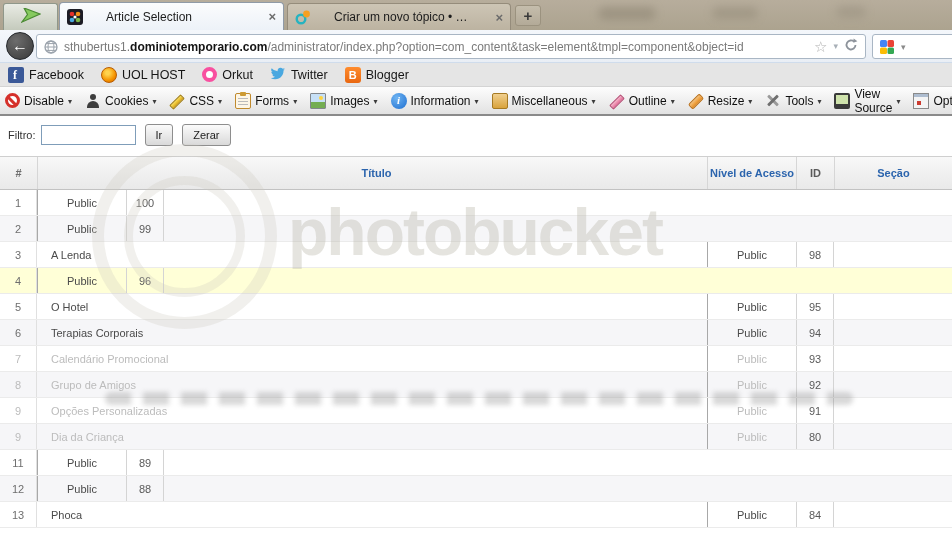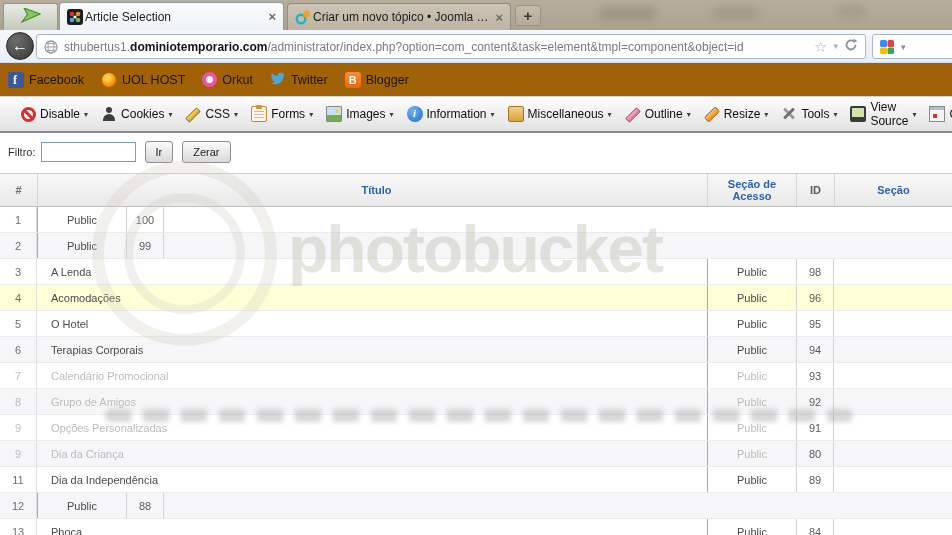--- a/index.html
+++ b/index.html
@@ -2,21 +2,21 @@
 <html><head>
 <meta charset="utf-8">
 <style>
   * { margin:0; padding:0; box-sizing:border-box; }
   html,body { width:952px; height:535px; overflow:hidden; font-family:"Liberation Sans",sans-serif; background:#fff; }
 
   
   .tabstrip { position:relative; height:30px; background:linear-gradient(180deg,#b7ad9c,#aca38f); }
   .pinned-tab { position:absolute; left:3px; top:3px; width:55px; height:27px; border:1px solid #8f978a; border-bottom:none;
     border-radius:3px 3px 0 0; background:linear-gradient(#e9ebe4,#c4cabc); display:flex; align-items:center; justify-content:center; }
-  .tab { position:absolute; display:flex; align-items:center; gap:2px; padding:0 7px; font-size:12px; color:#1c1c1c;
+  .tab { position:absolute; display:flex; align-items:center; gap:23px; padding:0 7px; font-size:12px; color:#1c1c1c;
     border:1px solid #958c7b; border-bottom:none; border-radius:4px 4px 0 0; white-space:nowrap; overflow:hidden; }
   .tab.active { left:59px; top:2px; width:225px; height:28px; background:linear-gradient(#fbfcfd,#edf2f8); border-color:#8f9aa7; z-index:2; }
   .tab.inactive { left:287px; top:3px; width:224px; height:27px; background:linear-gradient(#cdc5b5,#bcb3a1); }
   .tab-label { flex:1; overflow:hidden; text-overflow:ellipsis; }
   .tab-close { color:#6b6b6b; font-size:13px; font-weight:bold; cursor:default; }
   .newtab-btn { position:absolute; left:515px; top:5px; width:26px; height:21px; border:1px solid #9b927f; border-radius:3px;
     background:linear-gradient(#c5bdac,#b3aa98); color:#3a3a3a; font-size:15px; font-weight:bold; display:flex; align-items:center; justify-content:center; }
   .smudge { position:absolute; border-radius:8px; filter:blur(4px); opacity:.55; }
   .smudge.s1 { left:598px; top:7px; width:58px; height:13px; background:#8d8472; }
   .smudge.s2 { left:712px; top:7px; width:46px; height:12px; background:#958c7a; }
@@ -31,27 +31,27 @@
     border-radius:3px; display:flex; align-items:center; padding:0 7px; gap:6px; }
   .url-text { flex:1; font-size:12px; color:#7a7a7a; white-space:nowrap; overflow:hidden; }
   .url-text b { color:#141414; font-weight:bold; }
   .url-star { color:#b3b3b3; font-size:15px; line-height:1; }
   .url-caret { color:#a9b0b8; font-size:9px; line-height:1; }
   .searchbox { position:absolute; left:872px; top:4px; width:86px; height:25px; background:#fff; border:1px solid #a9b6c4;
     border-radius:3px; display:flex; align-items:center; padding:0 6px; gap:6px; }
   .search-caret { color:#8a8a8a; font-size:9px; }
 
   
-  .bookmarksbar { height:34px; background:#a16207; border-top:1px solid #cfdcec; display:flex; align-items:center;
+  .bookmarksbar { height:24px; background:#e5e5e5; border-top:1px solid #cfdcec; display:flex; align-items:center;
     padding-left:8px; gap:17px; font-size:12.5px; color:#161616; }
   .bm { display:flex; align-items:center; gap:5px; }
 
   
-  .devbar { height:37px; background:linear-gradient(#fdfdfd,#e2e2e2); border-top:1px solid #d4d4d4; border-bottom:2px solid #8a8a8a;
-    display:flex; align-items:center; padding-left:21px; gap:13px; font-size:12px; color:#101010; }
+  .devbar { height:30px; background:linear-gradient(#fdfdfd,#e2e2e2); border-top:1px solid #d4d4d4; border-bottom:2px solid #8a8a8a;
+    display:flex; align-items:center; padding-left:5px; gap:13px; font-size:12px; color:#101010; }
   .dev { display:flex; align-items:center; gap:4px; }
   .dev-caret { color:#3c3c3c; font-size:8px; line-height:1; margin-top:2px; }
 
   
   .ic { width:16px; height:16px; position:relative; flex:none; display:inline-block; }
   .ic-facebook { background:#3b5998; border-radius:2px; }
   .ic-facebook::after { content:"f"; position:absolute; left:5px; top:1px; color:#fff; font:bold 12px "Liberation Serif",serif; }
   .ic-uol { border-radius:50%; background:radial-gradient(circle at 40% 35%,#ffd34e 15%,#f59300 60%,#cf6200); border:1px solid #b85c00; }
   .ic-orkut { width:15px; height:15px; border:4px solid #f850a0; border-radius:50%; background:#fff; }
   .ic-blogger { background:linear-gradient(#ff8c2e,#e96710); border-radius:3px; }
@@ -294,21 +294,21 @@
     <span>Filtro:</span>
     <input class="filter-input" value="" style="">
     <button class="btn">Ir</button>
     <button class="btn">Zerar</button>
   </div>
 
   <div class="table">
     <div class="trow thead">
       <div class="cell c-num">#</div>
       <div class="cell c-title" style="justify-content:center;padding-left:8px">Título</div>
-      <div class="cell c-access">Seção de Acesso</div>
+      <div class="cell c-access">Nível de Acesso</div>
       <div class="cell c-id">ID</div>
       <div class="cell c-section">Seção</div>
     </div>
 
     <div class="tbody">
       <div class="trow">
         <div class="cell c-num">1</div>
         <div class="cell c-access">Public</div>
         <div class="cell c-id">100</div>
         <div class="cell c-section"></div>
@@ -321,21 +321,20 @@
       </div>
       <div class="trow">
         <div class="cell c-num">3</div>
         <div class="cell c-title">A Lenda</div>
         <div class="cell c-access">Public</div>
         <div class="cell c-id">98</div>
         <div class="cell c-section"></div>
       </div>
       <div class="trow r-hl">
         <div class="cell c-num">4</div>
-        <div class="cell c-title">Acomodações</div>
         <div class="cell c-access">Public</div>
         <div class="cell c-id">96</div>
         <div class="cell c-section"></div>
       </div>
       <div class="trow">
         <div class="cell c-num">5</div>
         <div class="cell c-title">O Hotel</div>
         <div class="cell c-access">Public</div>
         <div class="cell c-id">95</div>
         <div class="cell c-section"></div>
@@ -370,21 +369,20 @@
       </div>
       <div class="trow r-alt r-dis">
         <div class="cell c-num">9</div>
         <div class="cell c-title">Dia da Criança</div>
         <div class="cell c-access">Public</div>
         <div class="cell c-id">80</div>
         <div class="cell c-section"></div>
       </div>
       <div class="trow">
         <div class="cell c-num">11</div>
-        <div class="cell c-title">Dia da Independência</div>
         <div class="cell c-access">Public</div>
         <div class="cell c-id">89</div>
         <div class="cell c-section"></div>
       </div>
       <div class="trow r-alt">
         <div class="cell c-num">12</div>
         <div class="cell c-access">Public</div>
         <div class="cell c-id">88</div>
         <div class="cell c-section"></div>
       </div>

